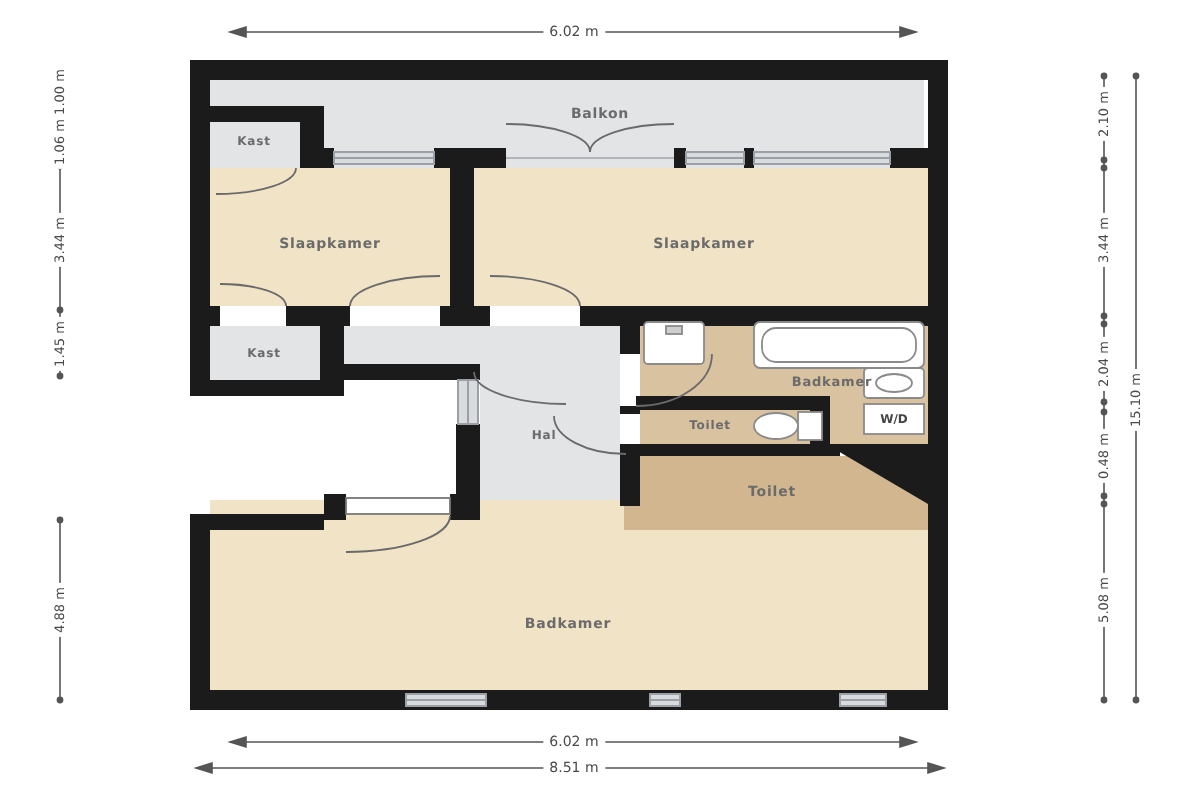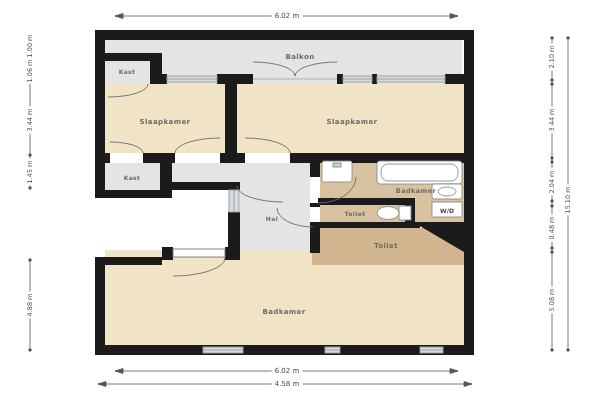--- a/index.html
+++ b/index.html
@@ -175,21 +175,21 @@
   <span class="rlabel" style="left:132px;top:177px;font-size:6px">Kast</span>
   <span class="rlabel" style="left:272px;top:218px;font-size:6px">Hal</span>
   <span class="rlabel" style="left:416px;top:191px;font-size:6.5px">Badkamer</span>
   <span class="rlabel" style="left:355px;top:213px;font-size:6px">Toilet</span>
   <span class="slabel" style="left:447px;top:210px">W/D</span>
   <span class="rlabel" style="left:386px;top:246px">Toilet</span>
   <span class="rlabel" style="left:284px;top:312px">Badkamer</span>
 
   <span class="hdim" style="left:287px;top:16px">6.02 m</span>
   <span class="hdim" style="left:287px;top:371px">6.02 m</span>
-  <span class="hdim" style="left:287px;top:384px">4.58 m</span>
+  <span class="hdim" style="left:287px;top:384px">8.51 m</span>
 
   <span class="vdim" style="left:30px;top:46px">1.00 m</span>
   <span class="vdim" style="left:30px;top:71px">1.06 m</span>
   <span class="vdim" style="left:30px;top:120px">3.44 m</span>
   <span class="vdim" style="left:30px;top:172px">1.45 m</span>
   <span class="vdim" style="left:30px;top:305px">4.88 m</span>
 
   <span class="vdim" style="left:552px;top:57px">2.10 m</span>
   <span class="vdim" style="left:552px;top:120px">3.44 m</span>
   <span class="vdim" style="left:552px;top:182px">2.04 m</span>

